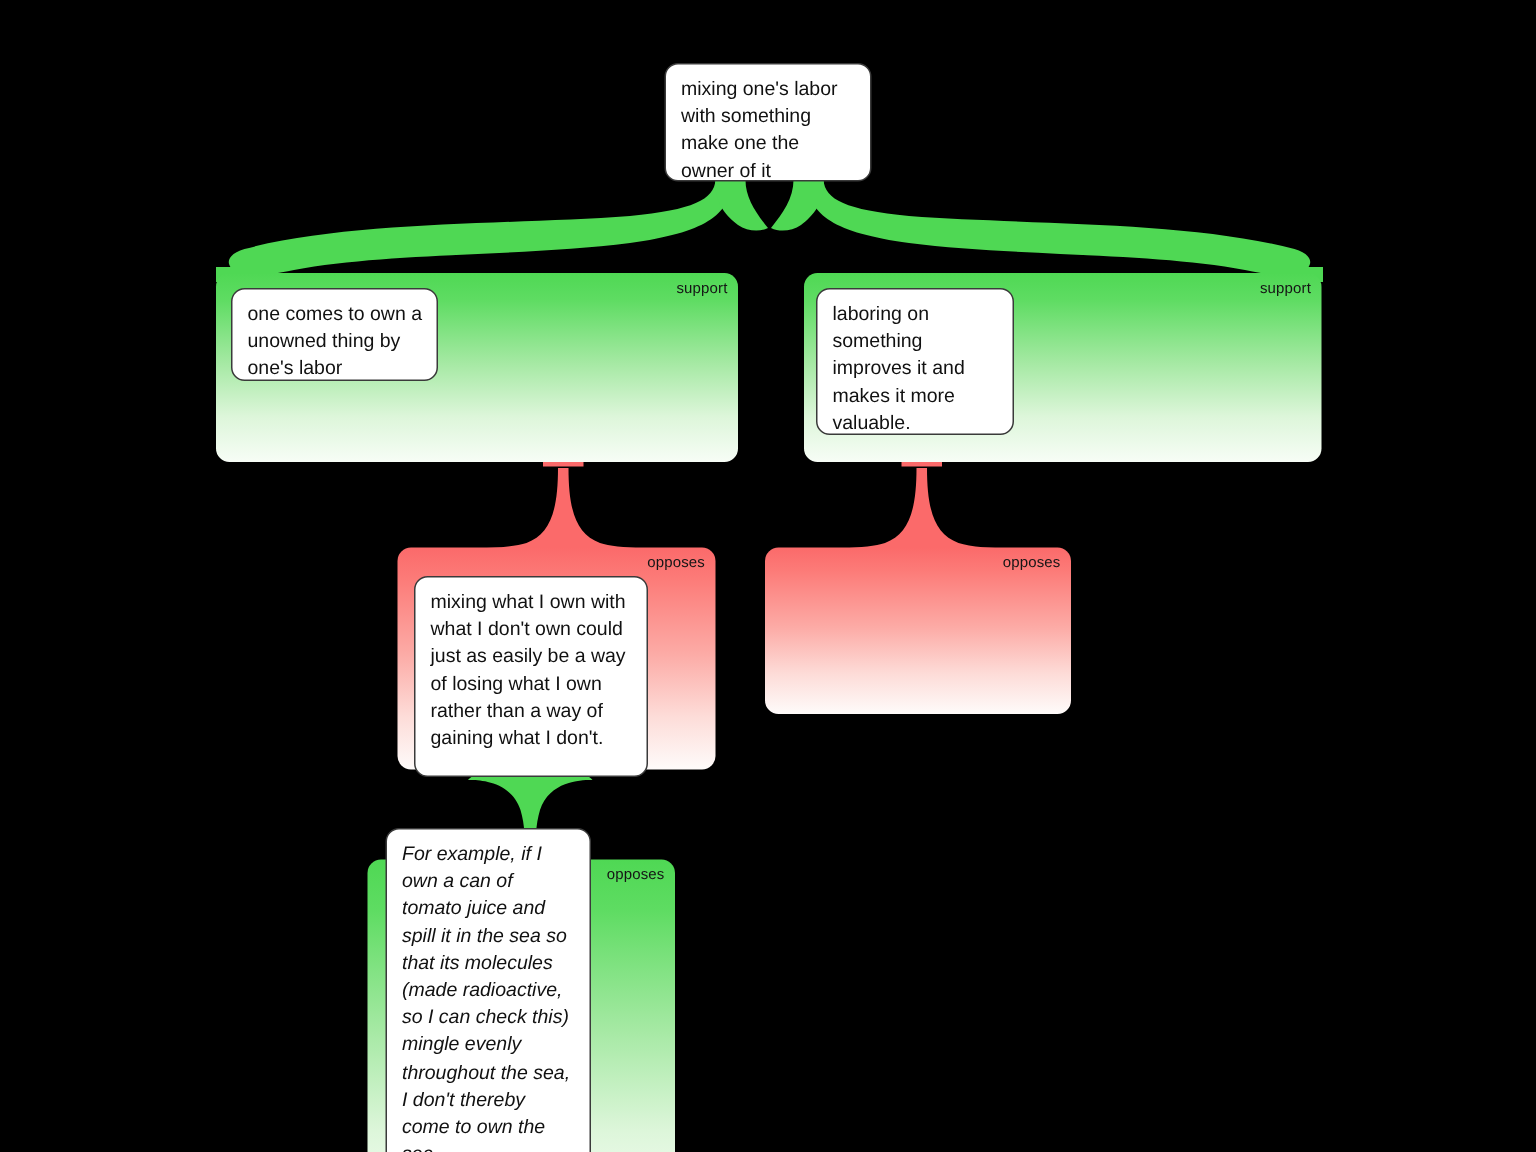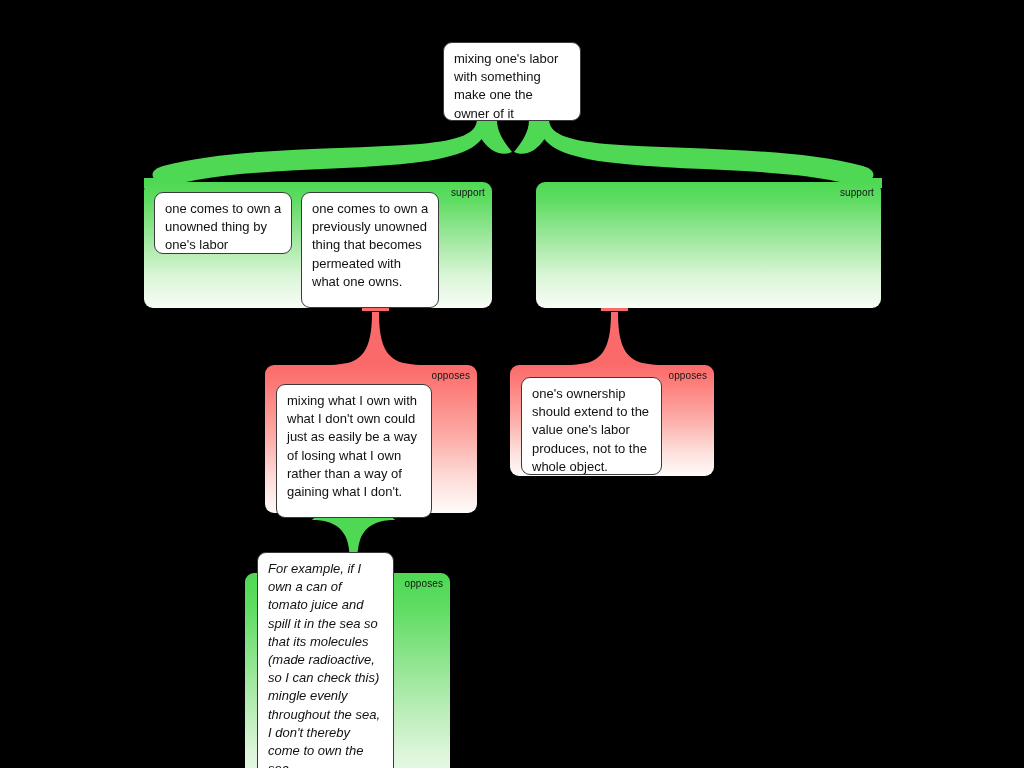--- a/index.html
+++ b/index.html
@@ -161,41 +161,38 @@
   <div class="claim root" style="left:443px; top:2px; width:138px; height:79px;">
     <span>mixing one's labor with something make one the owner of it</span>
   </div>
 
   <div class="group support" style="left:144px; top:142px; width:348px; height:126px;">
     <span class="group-label">support</span>
   </div>
   <div class="claim inner" style="left:154px; top:152px; width:138px; height:62px;">
     <span>one comes to own a unowned thing by one's labor</span>
   </div>
-  <div class="claim inner" style="left:301px; top:152px; width:138px; height:116px;">
-    <span>one comes to own a previously unowned thing that becomes permeated with what one owns.</span>
-  </div>
 
   <div class="group support" style="left:536px; top:142px; width:345px; height:126px;">
     <span class="group-label">support</span>
+  </div>
+  <div class="claim inner" style="left:544px; top:152px; width:132px; height:98px;">
+    <span>laboring on something improves it and makes it more valuable.</span>
   </div>
 
   <div class="group oppose" style="left:265px; top:325px; width:212px; height:148px;">
     <span class="group-label">opposes</span>
   </div>
   <div class="claim inner" style="left:276px; top:344px; width:156px; height:134px;">
     <span>mixing what I own with what I don't own could just as easily be a way of losing what I own rather than a way of gaining what I don't.</span>
   </div>
 
   <div class="group oppose" style="left:510px; top:325px; width:204px; height:111px;">
     <span class="group-label">opposes</span>
   </div>
-  <div class="claim inner" style="left:521px; top:337px; width:141px; height:98px;">
-    <span>one's ownership should extend to the value one's labor produces, not to the whole object.</span>
-  </div>
 
   <div class="group support" style="left:245px; top:533px; width:205px; height:238px;">
     <span class="group-label">opposes</span>
   </div>
   <div class="claim inner" style="left:257px; top:512px; width:137px; height:228px;font-style:italic;">
     <span>For example, if I own a can of tomato juice and spill it in the sea so that its molecules (made radioactive, so I can check this) mingle evenly throughout the sea, I don't thereby come to own the sea.</span>
   </div>
 
 </div>
 

